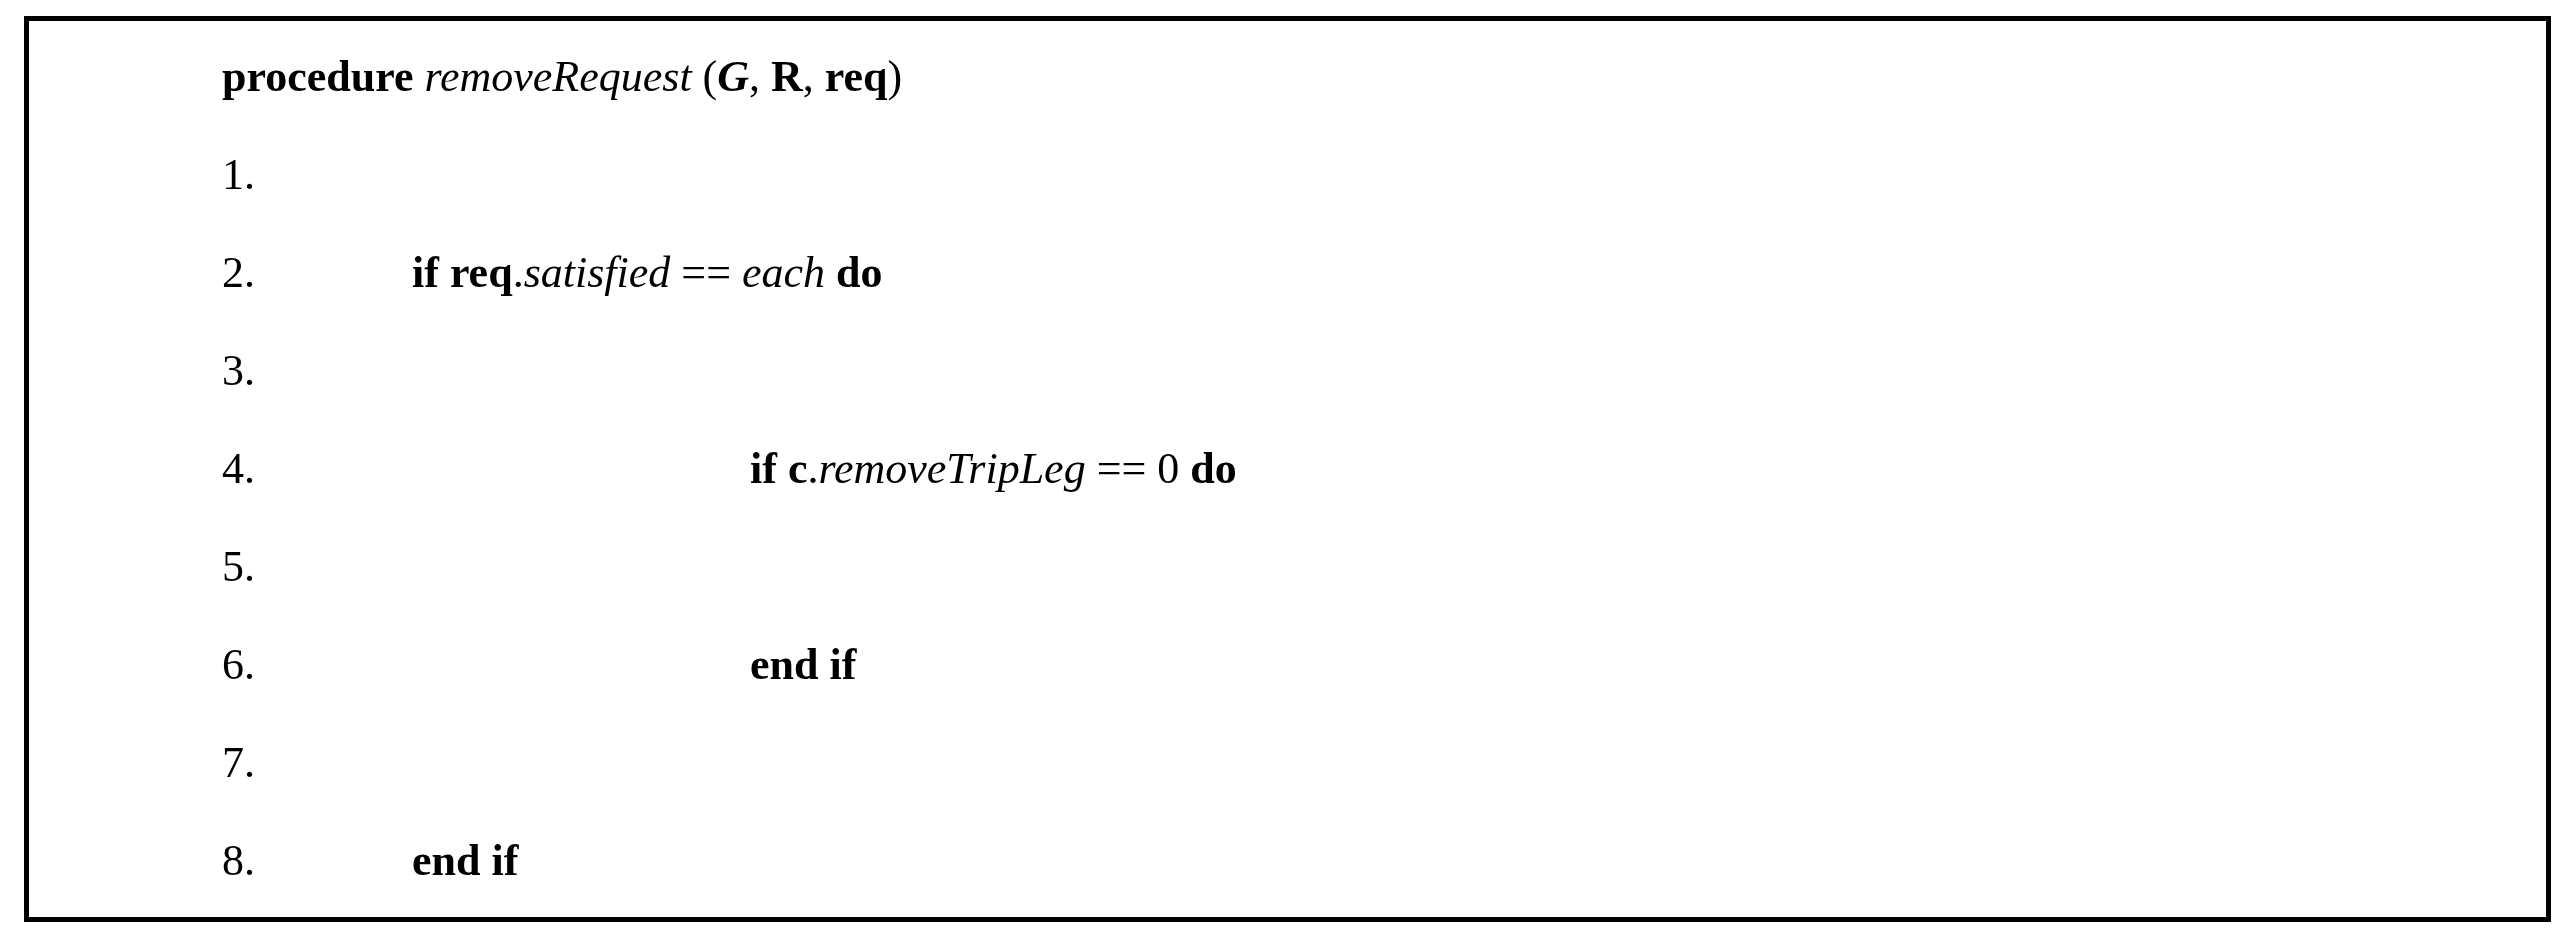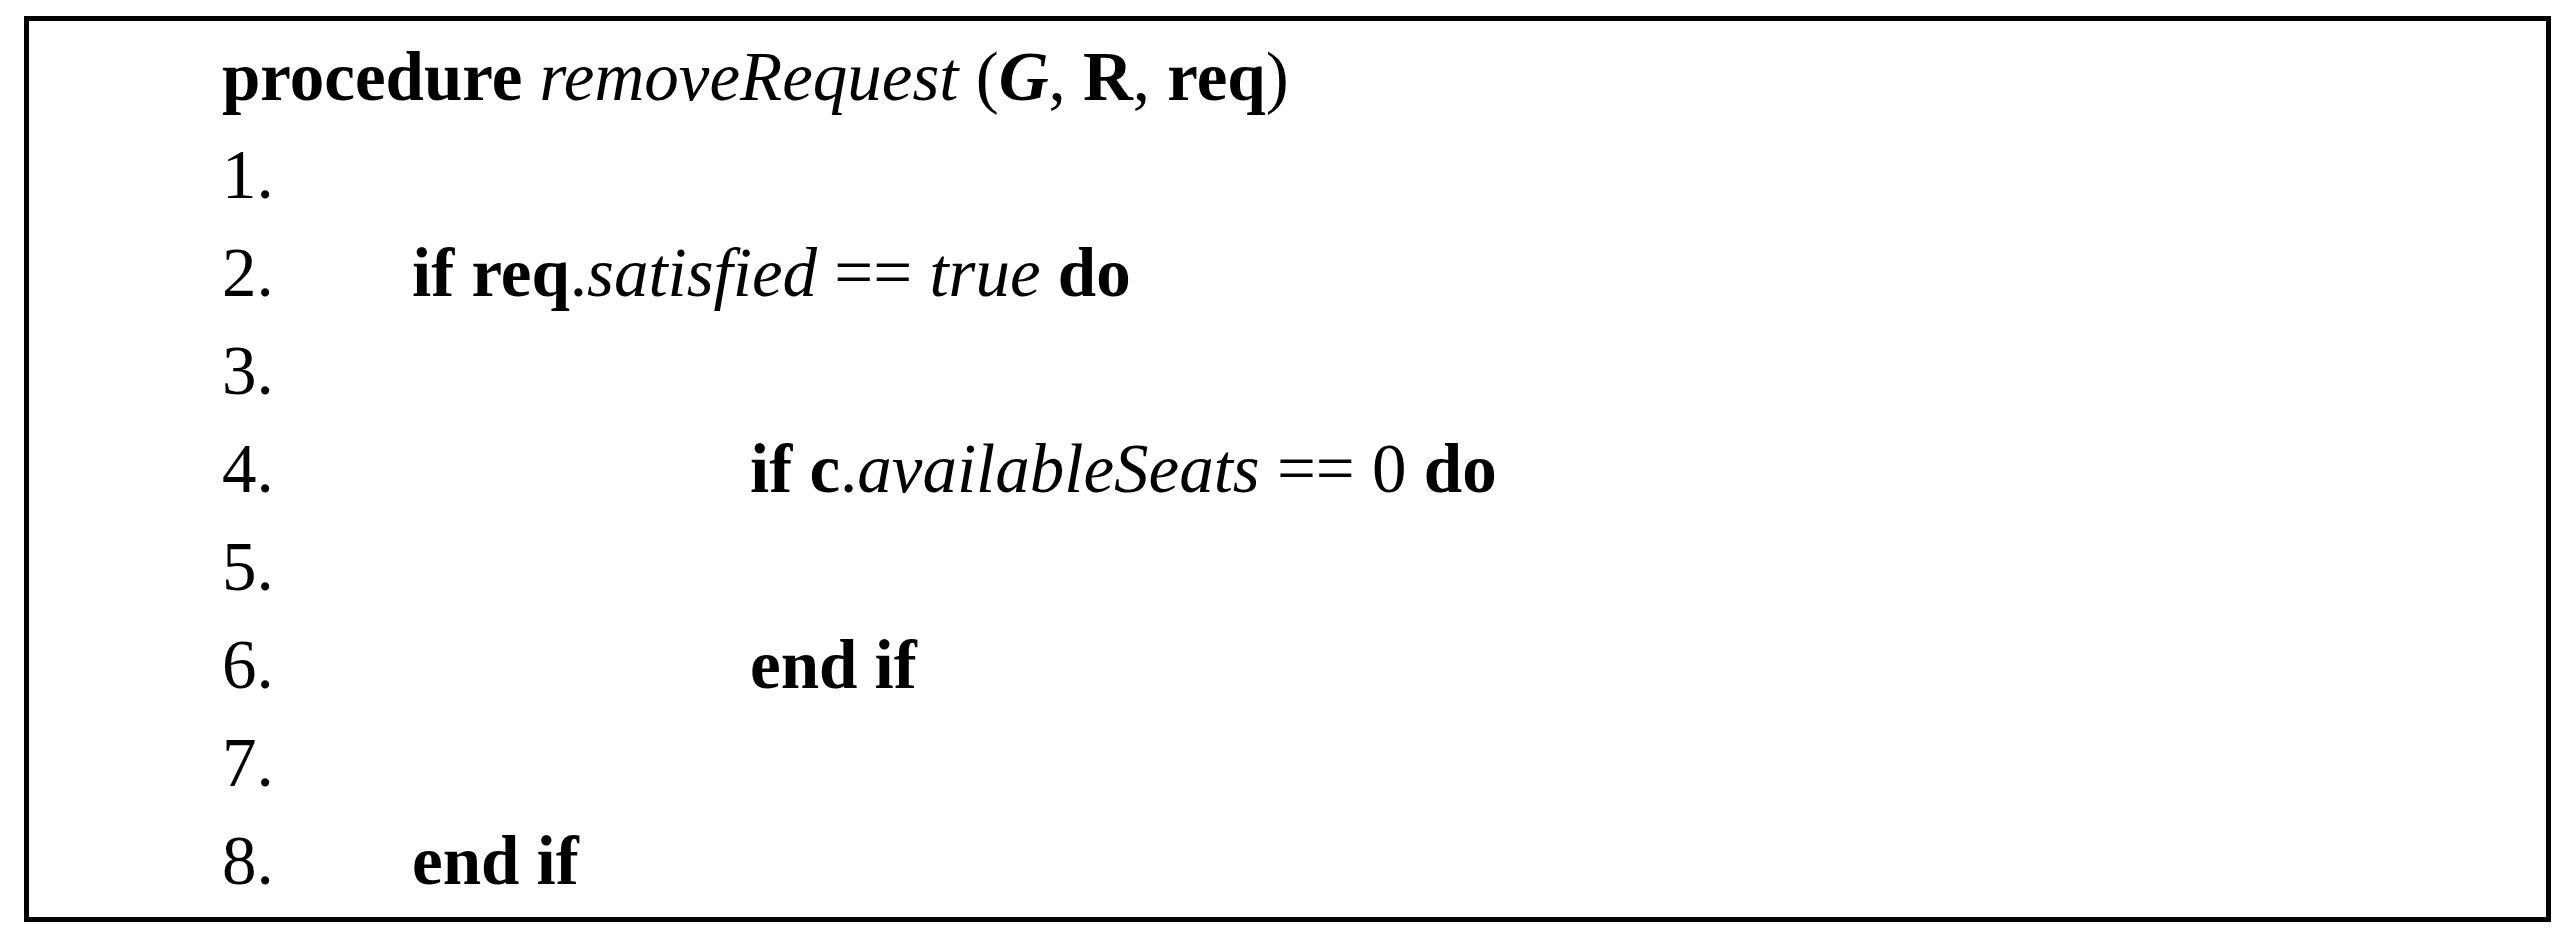--- a/index.html
+++ b/index.html
@@ -27,21 +27,21 @@
     border: 5.3px solid #000000;
     box-sizing: border-box;
     background: #ffffff;
     padding: 7.1px 27px 0 193px;
   }
   .row {
     display: flex;
     align-items: baseline;
     height: 98px;
     line-height: 98px;
-    font-size: 69px;
+    font-size: 44px;
     white-space: pre;
   }
   .num {
     flex: 0 0 190px;
     width: 190px;
   }
   .content { display: inline-block; }
   .indent-1 { margin-left: 0; }
   .indent-2 { margin-left: 167px; }
   .indent-3 { margin-left: 338px; }
@@ -62,30 +62,30 @@
     <div class="row header-row">
       <span class="content indent-1"><span class="b">procedure </span><span class="i">removeRequest </span><span class="r">(</span><span class="bi">G</span><span class="r">, </span><span class="b">R</span><span class="r">, </span><span class="b">req</span><span class="r">)</span></span>
     </div>
 
     <div class="row">
       <span class="num">1.</span>
     </div>
 
     <div class="row">
       <span class="num">2.</span>
-      <span class="content indent-1"><span class="b">if req</span><span class="r">.</span><span class="i">satisfied</span><span class="r"> == </span><span class="i">true</span><span class="b"> do</span></span>
+      <span class="content indent-1"><span class="b">if req</span><span class="r">.</span><span class="i">satisfied</span><span class="r"> == </span><span class="i">each</span><span class="b"> do</span></span>
     </div>
 
     <div class="row">
       <span class="num">3.</span>
     </div>
 
     <div class="row">
       <span class="num">4.</span>
-      <span class="content indent-3"><span class="b">if c</span><span class="r">.</span><span class="i">availableSeats</span><span class="r"> == 0 </span><span class="b">do</span></span>
+      <span class="content indent-3"><span class="b">if c</span><span class="r">.</span><span class="i">removeTripLeg</span><span class="r"> == 0 </span><span class="b">do</span></span>
     </div>
 
     <div class="row">
       <span class="num">5.</span>
     </div>
 
     <div class="row">
       <span class="num">6.</span>
       <span class="content indent-3"><span class="b">end if</span></span>
     </div>

